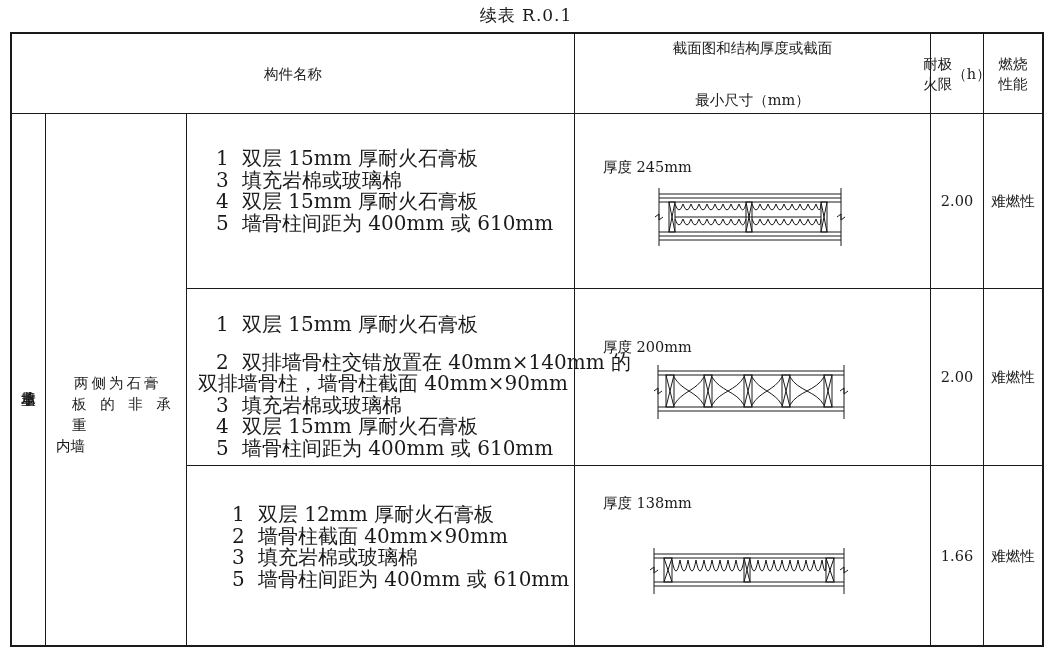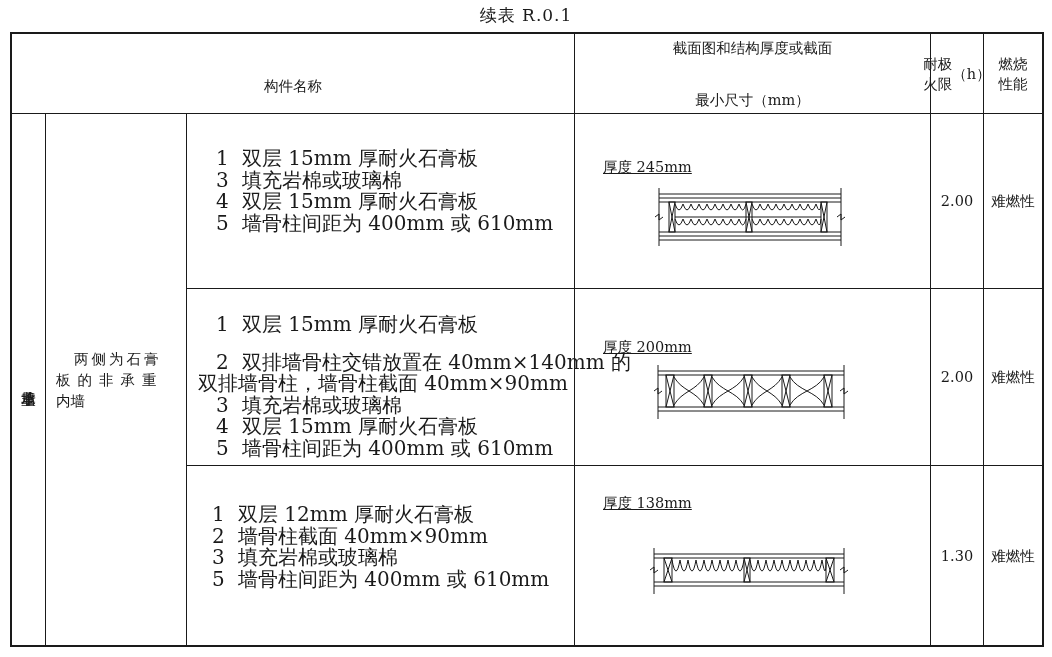--- a/index.html
+++ b/index.html
@@ -9,40 +9,40 @@
              font-size:17px; letter-spacing:1px; }
   .tbl { position:absolute; left:10px; top:32px; width:1034px; height:615px;
          border:2px solid #1a1a1a; box-sizing:border-box; }
   .vl, .hl { position:absolute; background:#1a1a1a; }
   .vl { width:1px; } .hl { height:1px; }
   .cell { position:absolute; display:flex; align-items:center; justify-content:center;
           text-align:center; font-size:14.5px; line-height:20px; }
   .items { position:absolute; font-size:20px; line-height:21.5px; }
   .items div { white-space:nowrap; }
   .num { display:inline-block; width:26px; }
-  .thick { position:absolute; font-size:14.5px;text-decoration:underline; }
+  .thick { position:absolute; font-size:14.5px; }
   .diagram { position:absolute; }
 </style>
 </head>
 <body>
 
 <div class="caption">续表 R.0.1</div>
 
 <div class="tbl"></div>
 
 <div class="hl" style="left:10px;top:113px;width:1034px;"></div>
 <div class="vl" style="left:45px;top:113px;height:534px;"></div>
 <div class="vl" style="left:186px;top:113px;height:534px;"></div>
 <div class="vl" style="left:574px;top:32px;height:615px;"></div>
 <div class="vl" style="left:930px;top:32px;height:615px;"></div>
 <div class="vl" style="left:983px;top:32px;height:615px;"></div>
 <div class="hl" style="left:186px;top:288px;width:858px;"></div>
 <div class="hl" style="left:186px;top:465px;width:858px;"></div>
 
-<div class="cell" style="left:12px;top:34px;width:562px;height:79px;margin-top:12px;">
+<div class="cell" style="left:12px;top:34px;width:562px;height:79px;">
   <span>构件名称</span>
 </div>
 <div class="cell" style="left:575px;top:34px;width:355px;height:79px;flex-direction:column;gap:32px;">
   <span>截面图和结构厚度或截面</span>
   <span>最小尺寸（mm）</span>
 </div>
 <div class="cell" style="left:931px;top:34px;width:52px;height:79px;flex-direction:row;">
   <span>耐火</span>
   <span>极限</span>
   <span>（h）</span>
@@ -50,22 +50,22 @@
 <div class="cell" style="left:984px;top:34px;width:58px;height:79px;flex-direction:column;">
   <span>燃烧</span>
   <span>性能</span>
 </div>
 
 <div class="cell" style="left:12px;top:114px;width:33px;height:531px;">
   <span style="writing-mode:vertical-rl;text-orientation:upright;letter-spacing:0px;line-height:20px;">非承重墙</span>
 </div>
 
 <div style="position:absolute;left:56px;top:349px;width:122px;font-size:14.5px;line-height:21px;text-align:justify;">
-  <div style="padding-left:18px;letter-spacing:3px;">两侧为石膏</div>
-  <div style="letter-spacing:7px;">板的非承重</div>
+  <div style="padding-left:18px;letter-spacing:3px;margin-top:24px;">两侧为石膏</div>
+  <div style="letter-spacing:7px;margin-left:16px;">板的非承重</div>
   <div>内墙</div>
 </div>
 
 <div class="items" style="left:216px;top:148px;">
   <div><span class="num">1</span><span>双层 15mm 厚耐火石膏板</span></div>
   <div><span class="num">3</span><span>填充岩棉或玻璃棉</span></div>
   <div><span class="num">4</span><span>双层 15mm 厚耐火石膏板</span></div>
   <div><span class="num">5</span><span>墙骨柱间距为 400mm 或 610mm</span></div>
 </div>
 <div class="thick" style="left:603px;top:158px;">厚度 245mm</div>
@@ -136,21 +136,21 @@
     <path d="M58 12 C66 26, 82 26, 90 40 M58 40 C66 26, 82 26, 90 12"></path>
     <path d="M98 12 C106 26, 120 26, 128 40 M98 40 C106 26, 120 26, 128 12"></path>
     <path d="M136 12 C144 26, 162 26, 170 40 M136 40 C144 26, 162 26, 170 12"></path>
     <path d="M0 26 l4 -3 l0 6 l4 -3"></path>
       <path d="M186 26 l4 -3 l0 6 l4 -3"></path>
   </g>
 </svg>
 <div class="cell" style="left:931px;top:289px;width:52px;height:176px;">2.00</div>
 <div class="cell" style="left:984px;top:289px;width:58px;height:176px;">难燃性</div>
 
-<div class="items" style="left:212px;top:504px;">
+<div class="items" style="left:232px;top:504px;">
   <div><span class="num">1</span><span>双层 12mm 厚耐火石膏板</span></div>
   <div><span class="num">2</span><span>墙骨柱截面 40mm×90mm</span></div>
   <div><span class="num">3</span><span>填充岩棉或玻璃棉</span></div>
   <div><span class="num">5</span><span>墙骨柱间距为 400mm 或 610mm</span></div>
 </div>
 <div class="thick" style="left:603px;top:494px;">厚度 138mm</div>
 <svg class="diagram" style="left:650px;top:548px;" width="200" height="48" viewBox="0 0 200 48">
   <g stroke="#1a1a1a" stroke-width="1" fill="none">
     <line x1="4" y1="0" x2="4" y2="46"></line>
       <line x1="194" y1="0" x2="194" y2="46"></line>
@@ -166,14 +166,14 @@
     <line x1="94" y1="10" x2="100" y2="34"></line>
       <line x1="100" y1="10" x2="94" y2="34"></line>
     <line x1="176" y1="10" x2="184" y2="34"></line>
       <line x1="184" y1="10" x2="176" y2="34"></line>
     <path d="M22 12 q4 22 8 0 q4 22 8 0 q4 22 8 0 q4 22 8 0 q4 22 8 0 q4 22 8 0 q4 22 8 0 q4 22 8 0 q4 22 8 0"></path>
     <path d="M100 12 q4 22 8 0 q4 22 8 0 q4 22 8 0 q4 22 8 0 q4 22 8 0 q4 22 8 0 q4 22 8 0 q4 22 8 0 q4 22 8 0 q4 22 4 0"></path>
     <path d="M0 22 l4 -3 l0 6 l4 -3"></path>
       <path d="M190 22 l4 -3 l0 6 l4 -3"></path>
   </g>
 </svg>
-<div class="cell" style="left:931px;top:466px;width:52px;height:179px;">1.30</div>
+<div class="cell" style="left:931px;top:466px;width:52px;height:179px;">1.66</div>
 <div class="cell" style="left:984px;top:466px;width:58px;height:179px;">难燃性</div>
 
 </body></html>

